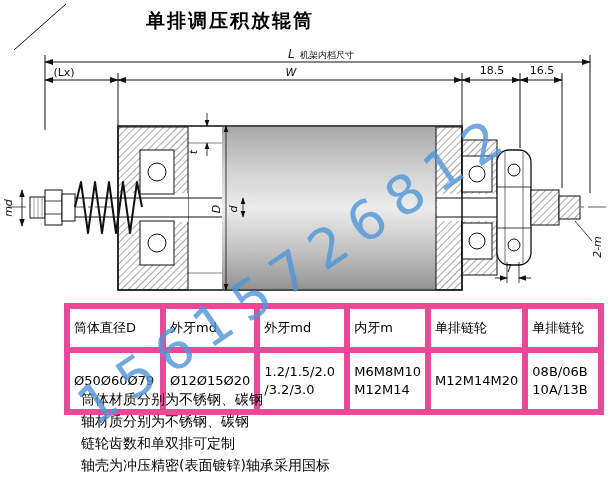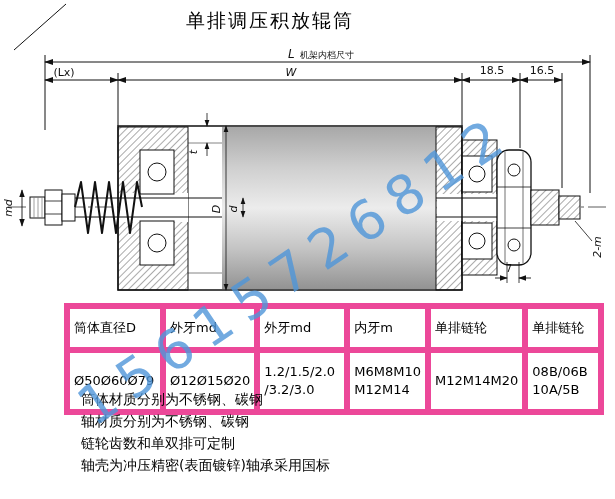--- a/index.html
+++ b/index.html
@@ -3,21 +3,21 @@
 <meta charset="utf-8">
 <style>
   * { margin:0; padding:0; box-sizing:border-box; }
   html,body { background:#fff; }
   .page {
     position:relative; width:615px; height:499px; background:#fff;
     font-family:"DejaVu Sans","Liberation Sans",sans-serif; overflow:hidden;
   }
   .title {
     position:absolute; left:146px; top:8px; z-index:2;
-    font-size:19px; font-weight:normal; letter-spacing:2px; color:#000;margin-left:40px;
+    font-size:19px; font-weight:bold; letter-spacing:2px; color:#000;
   }
   svg.drawing { position:absolute; left:0; top:0; z-index:1; }
   .dim { font-family:"DejaVu Sans","Liberation Sans",sans-serif; font-size:11px; fill:#111; }
   .dim-sm { font-size:9px; }
   .it { font-style:italic; }
   .spec-table {
     position:absolute; left:64px; top:303px; z-index:2;
     border-collapse:collapse; background:#fff; table-layout:fixed;
     border:2px solid #1a1a1a;
   }
@@ -210,21 +210,21 @@
         </td>
         <td>
           <div class="cell-line">M6M8M10</div>
           <div class="cell-line">M12M14</div>
         </td>
         <td>
           <div class="cell-line">M12M14M20</div>
         </td>
         <td>
           <div class="cell-line">08B/06B</div>
-          <div class="cell-line">10A/5B</div>
+          <div class="cell-line">10A/13B</div>
         </td>
       </tr>
     </tbody>
   </table>
 
   <div class="notes">
     <div>筒体材质分别为不锈钢、碳钢</div>
     <div>轴材质分别为不锈钢、碳钢</div>
     <div>链轮齿数和单双排可定制</div>
     <div>轴壳为冲压精密(表面镀锌)轴承采用国标</div>

